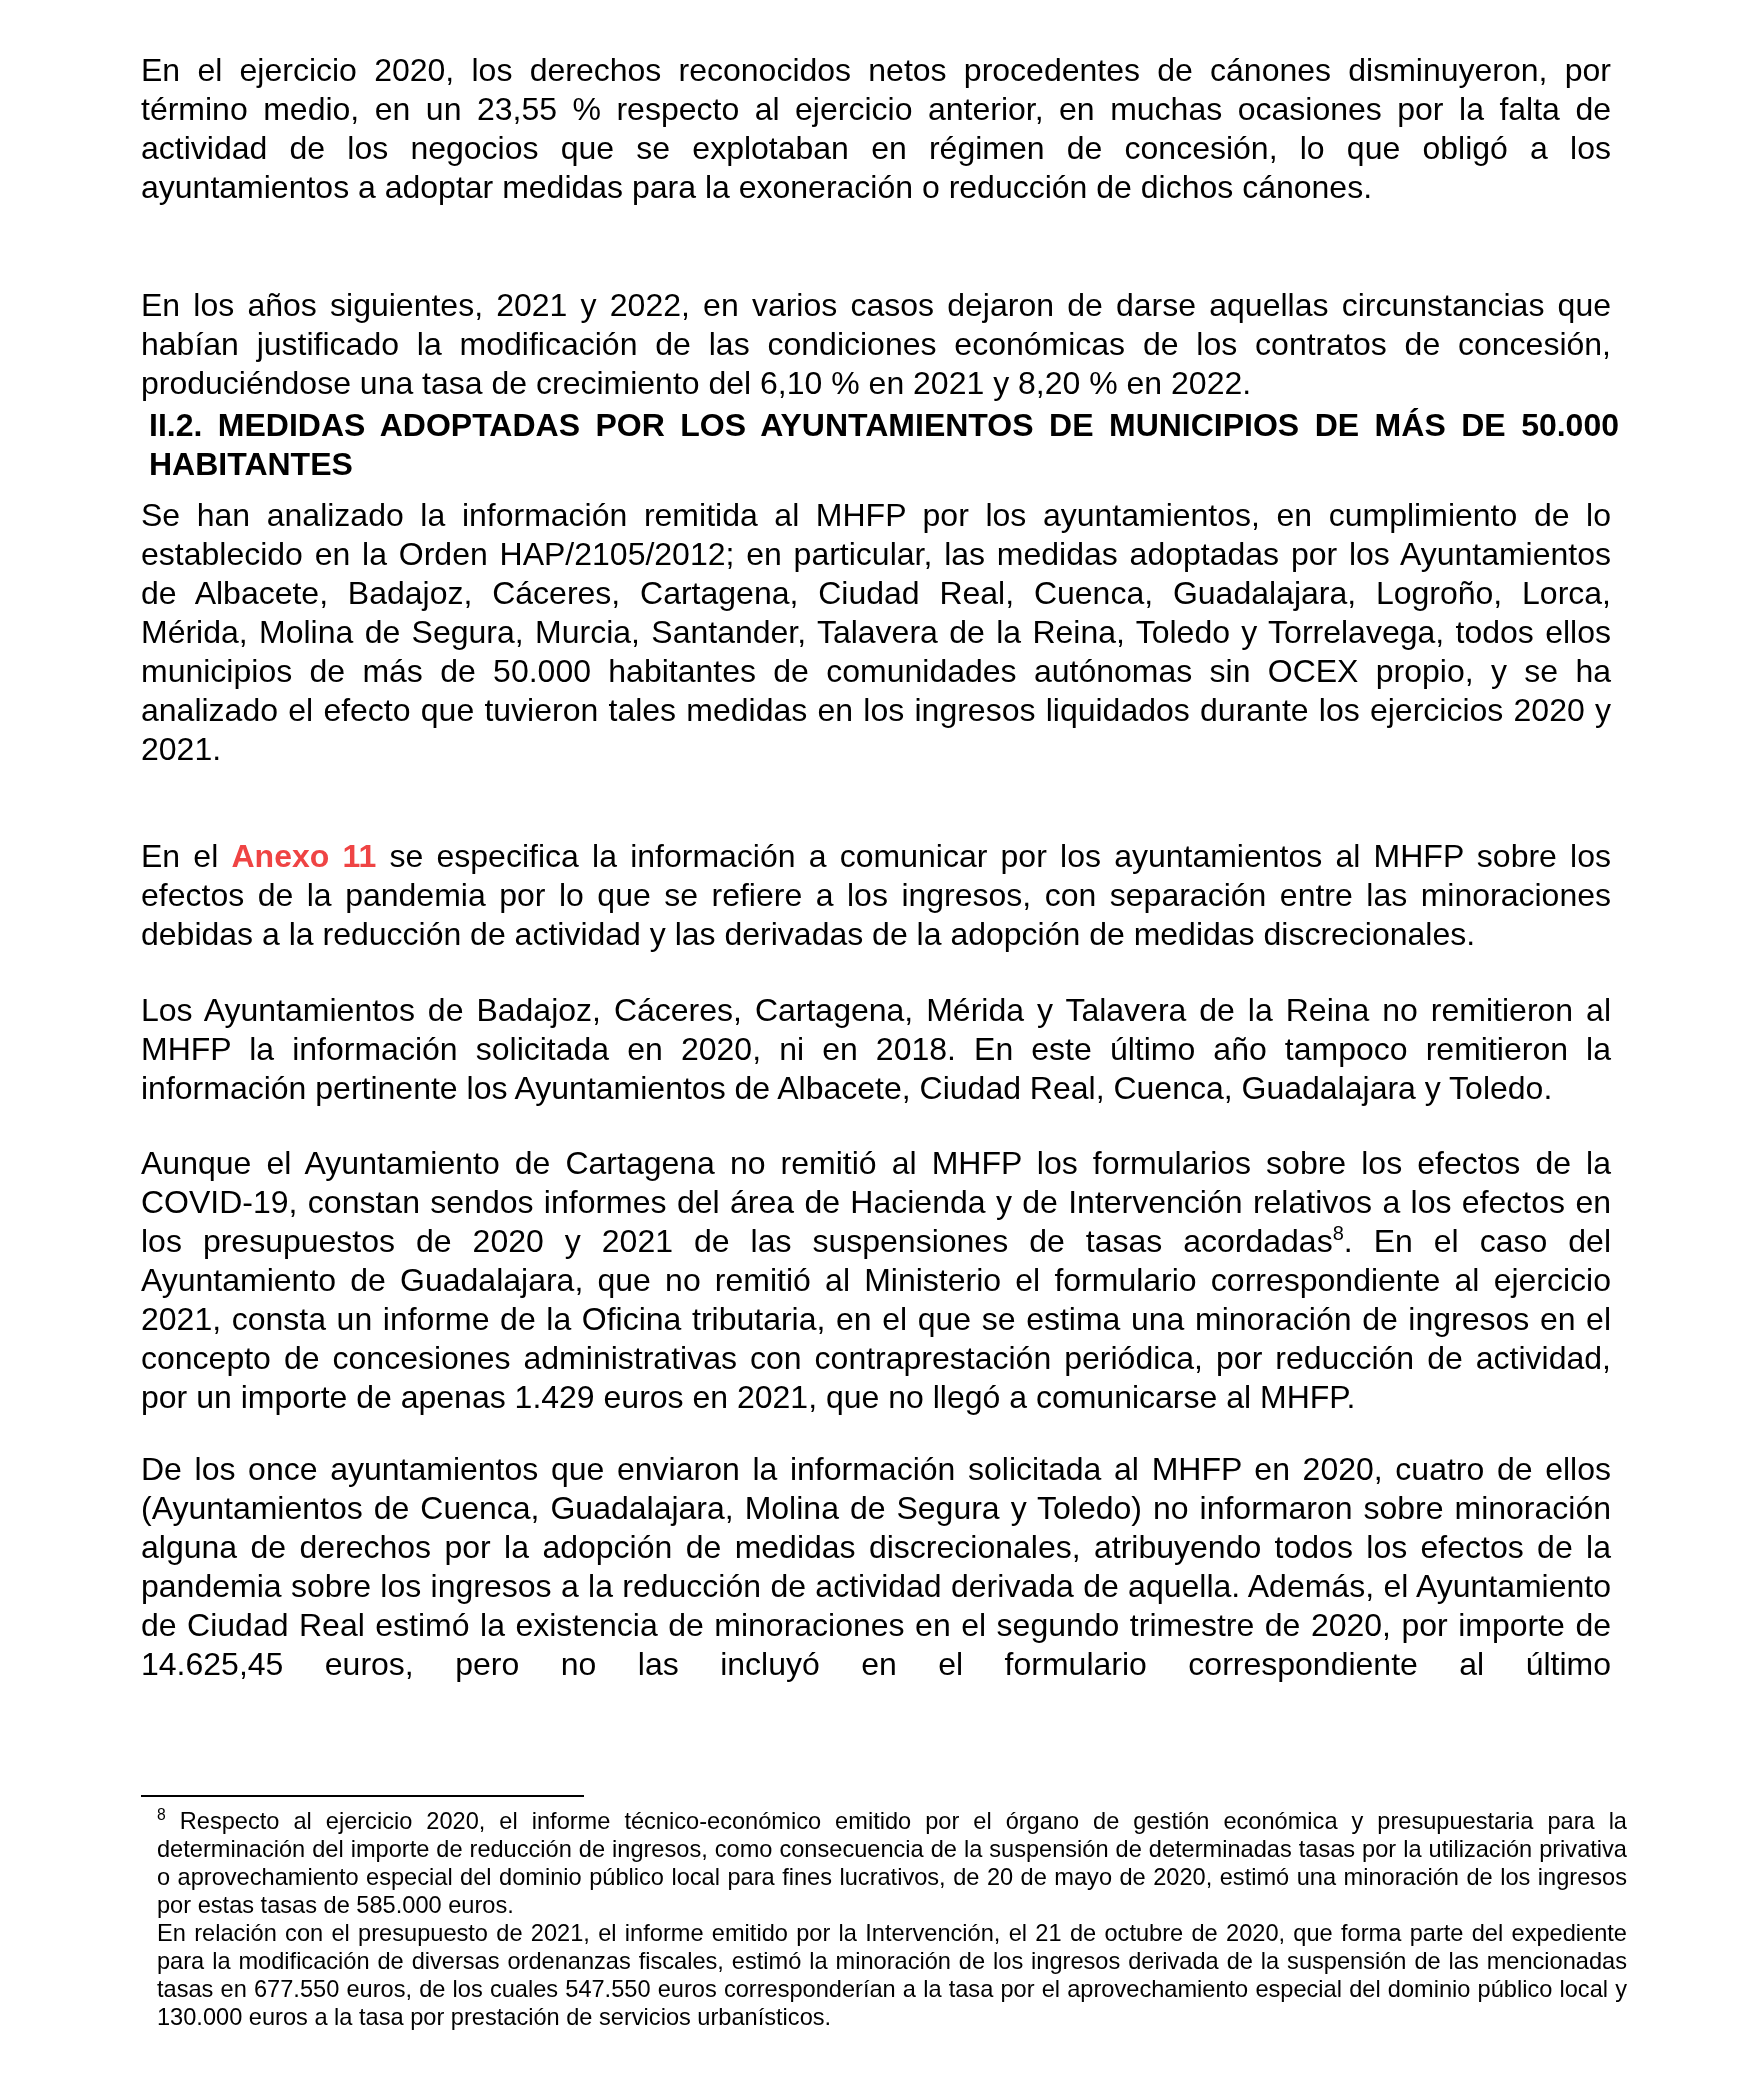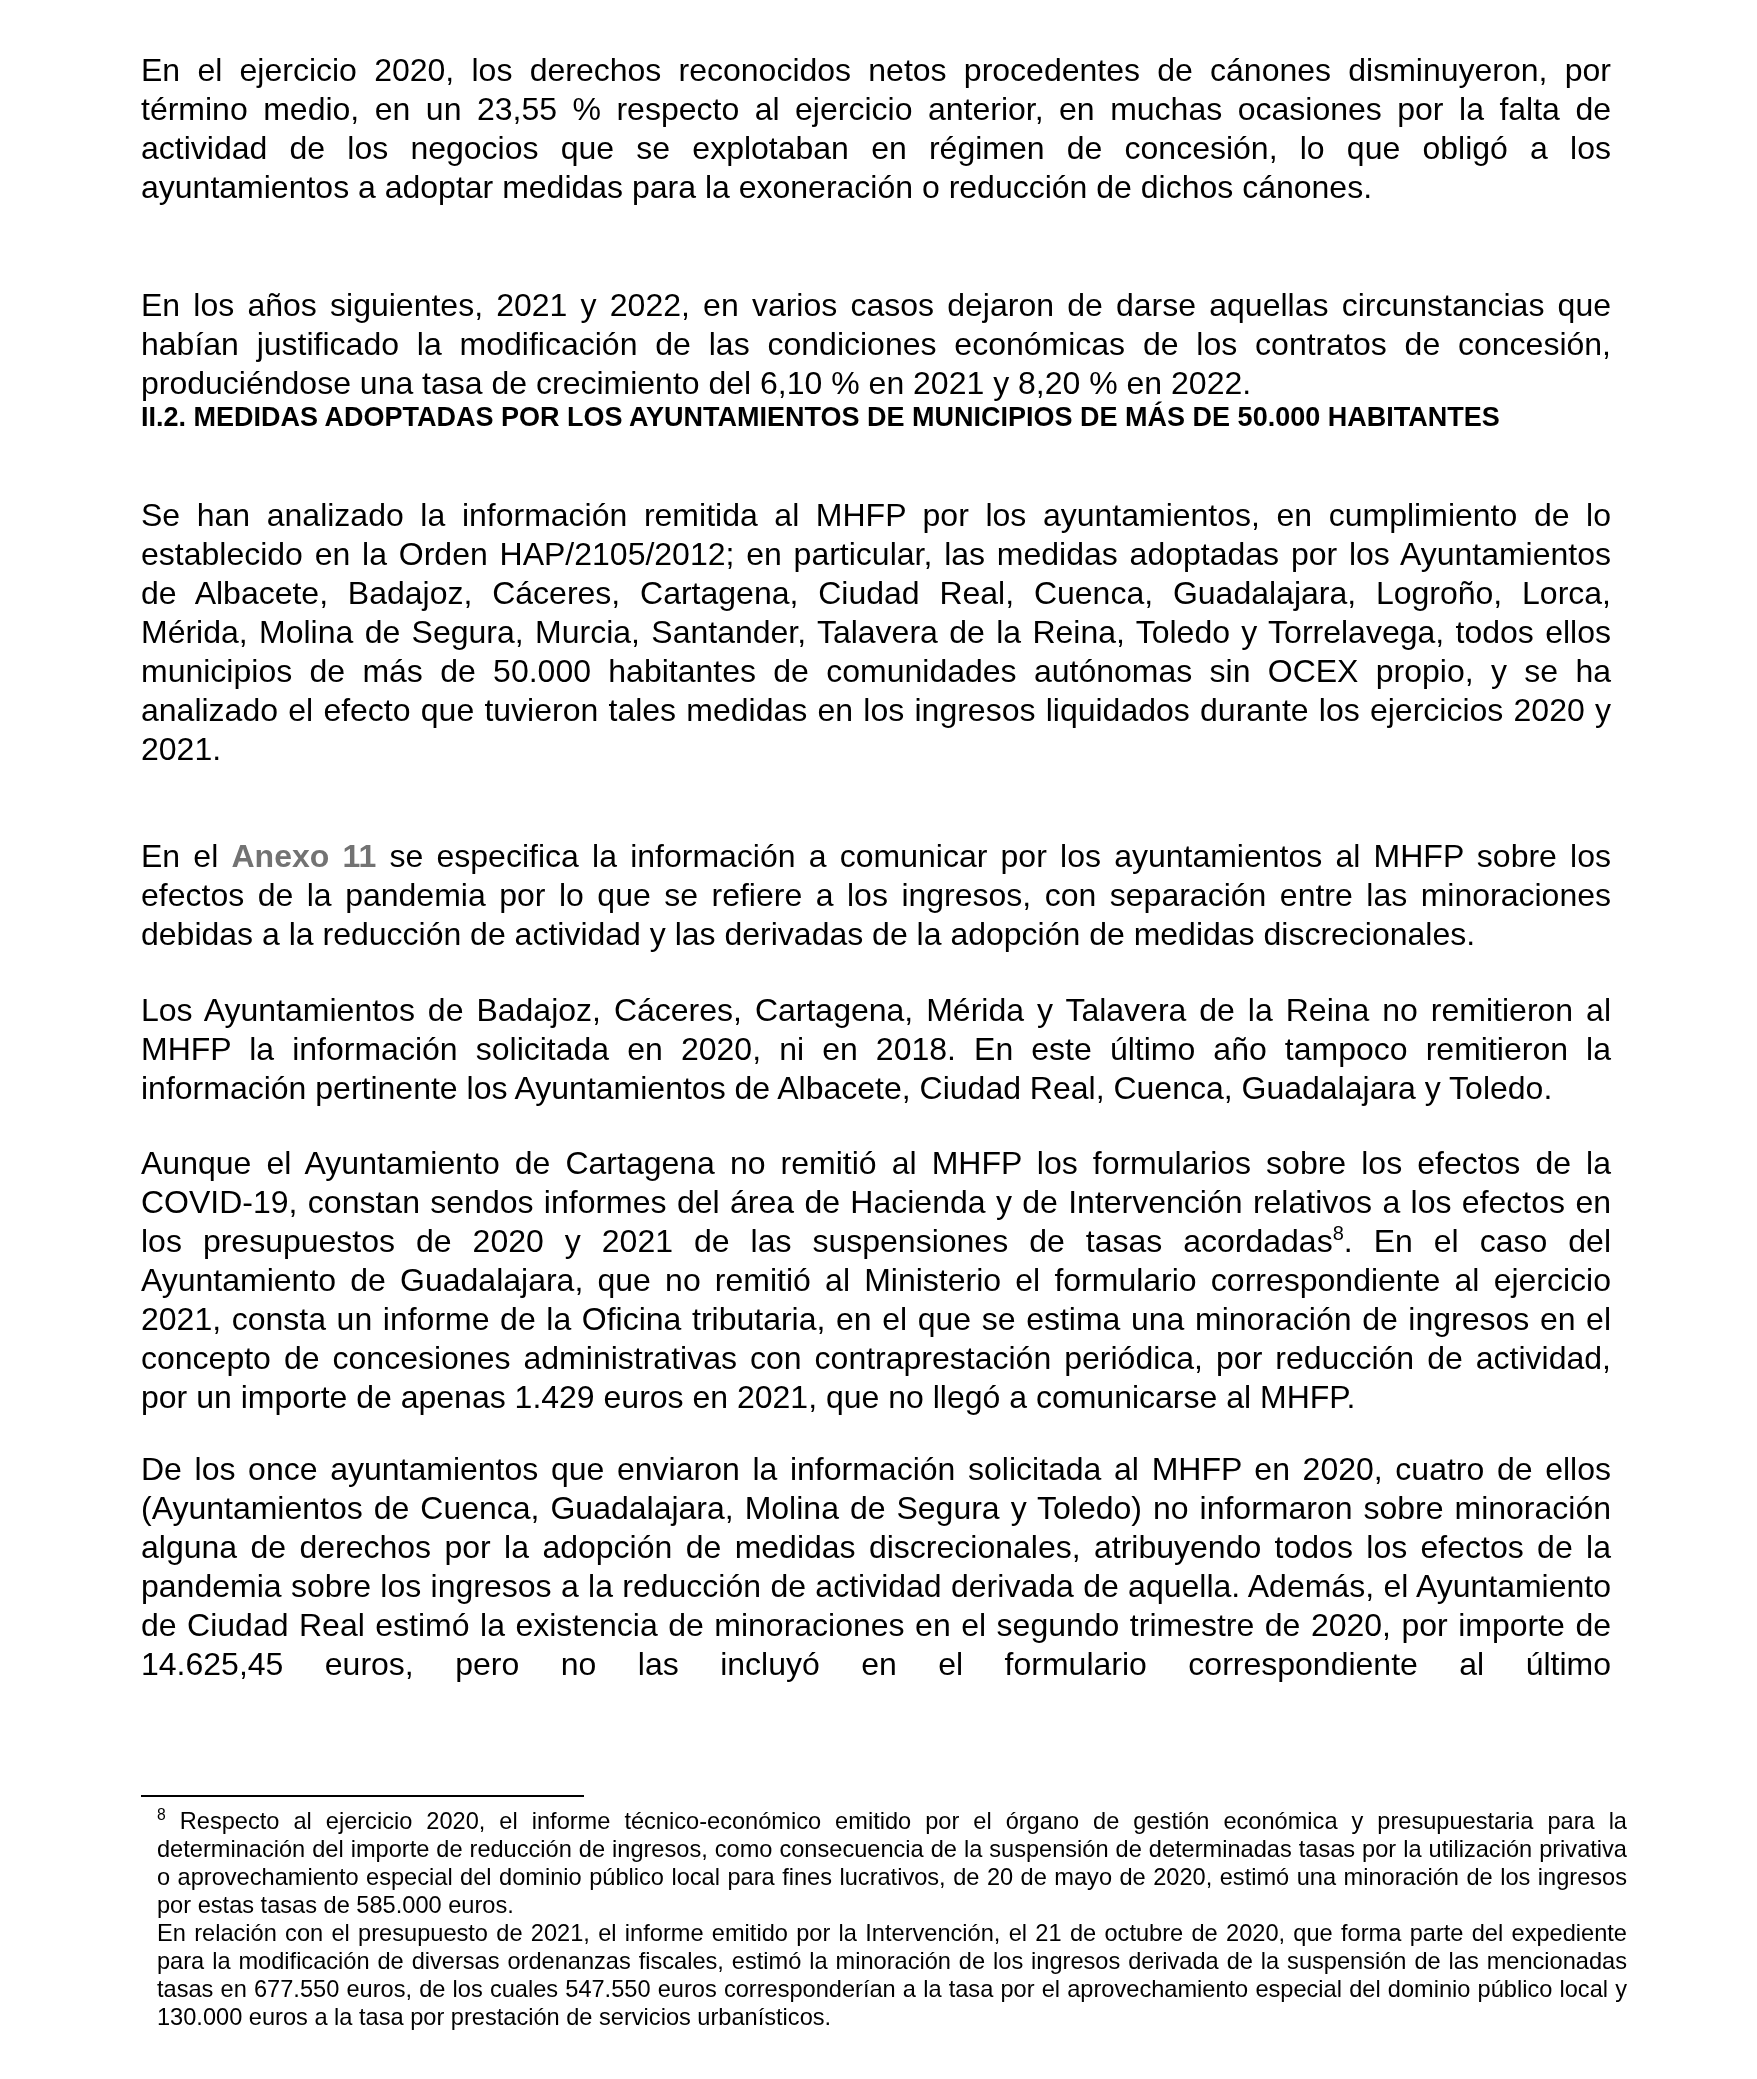--- a/index.html
+++ b/index.html
@@ -6,24 +6,24 @@
   body {
     width: 1757px; height: 2080px; position: relative; overflow: hidden;
     font-family: "Liberation Sans", sans-serif; color: #000000;
   }
   .page { position: absolute; left: 141px; top: 51px; width: 1470px; }
   .para {
     font-size: 32px; line-height: 39px; text-align: justify;
     margin: 0; hyphens: none;
   }
   .heading {
-    font-size: 27px; line-height: 39px; font-weight: bold; margin: 0;
+    font-size: 32px; line-height: 39px; font-weight: bold; margin: 8px;
     text-align: justify; text-align-last: left;
   }
-  .link { color: #737373; font-weight: bold; text-decoration: none; }
+  .link { color: #ef4444; font-weight: bold; text-decoration: none; }
   .sup { font-size: 20px; vertical-align: 12.4px; line-height: 0; }
   .footnote-rule {
     position: absolute; left: 141px; top: 1795px; width: 443px; height: 1.7px; background: #000;
   }
   .footnotes { position: absolute; left: 157px; top: 1807px; width: 1470px; }
   .fn {
     font-size: 23.6px; line-height: 28px; text-align: justify; margin: 0;
     text-align-last: left;
   }
   .fn .fn-sup { font-size: 15.7px; vertical-align: 9px; line-height: 0; }

